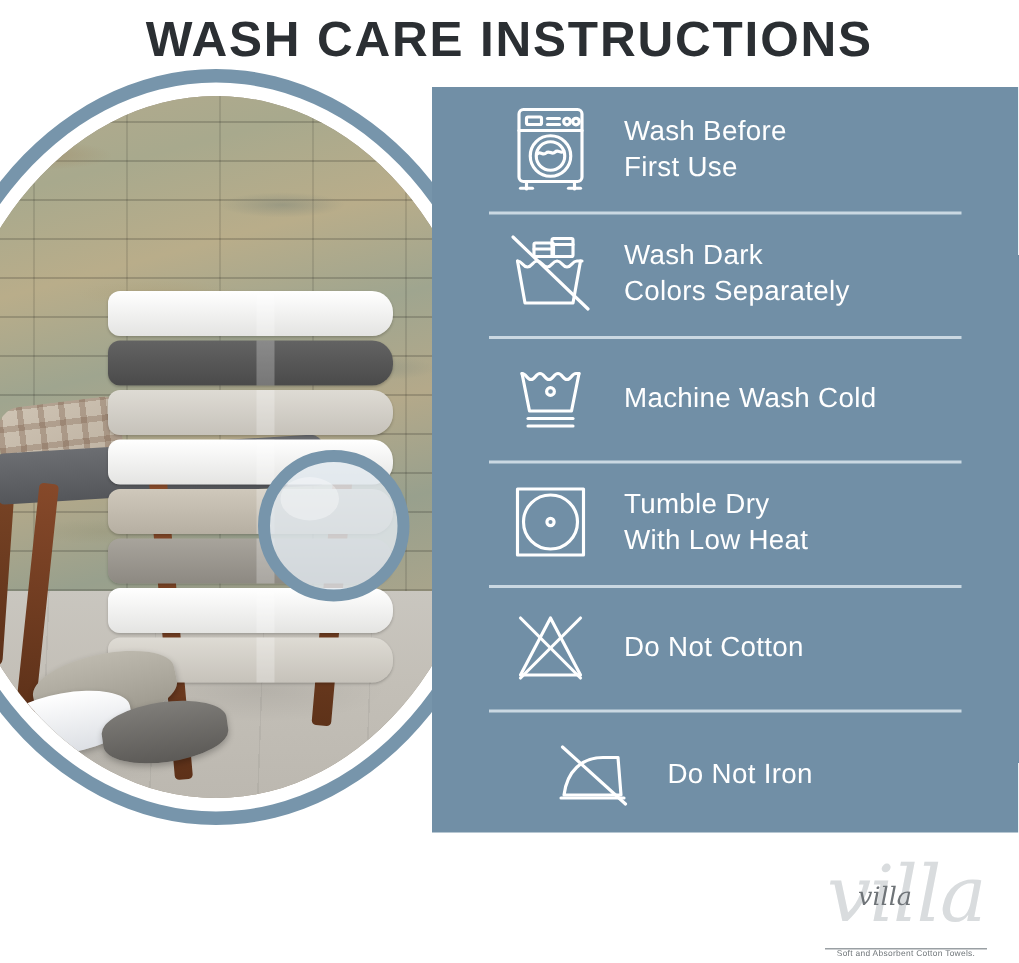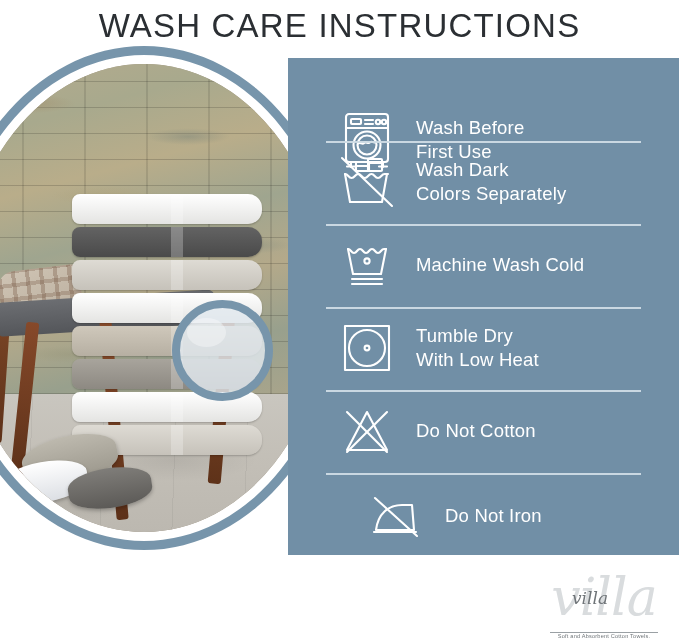--- a/index.html
+++ b/index.html
@@ -25,21 +25,21 @@
     top: 0;
     width: 679px;
     height: 52px;
     display: flex;
     align-items: center;
     justify-content: center;
   }
   .title-text {
     font-family: "Liberation Sans", sans-serif;
     font-size: 33px;
-    font-weight: normal;
+    font-weight: bold;
     letter-spacing: 1.2px;
     color: #2b2f33;
     white-space: nowrap;
   }
 
   
   .slate-panel {
     position: absolute;
     left: 288px;
     top: 58px;
@@ -375,21 +375,21 @@
       <div class="roll roll-1"></div>
       <div class="roll roll-2"></div>
       <div class="roll roll-3"></div>
     </div>
     <div class="lens"></div>
   </div>
 
   <div class="slate-panel">
     <div class="rows">
 
-      <div class="row" style="top:0px;margin-top:41px;">
+      <div class="row" style="top:0px;">
         <div class="row-icon">
           <svg width="52" height="58" viewBox="0 0 52 58" fill="none" stroke="#ffffff" stroke-width="2.1" stroke-linecap="round" stroke-linejoin="round">
             <rect x="5" y="3" width="42" height="48" rx="3"></rect>
             <line x1="5" y1="17" x2="47" y2="17"></line>
             <rect x="10" y="8" width="10" height="5" rx="1"></rect>
             <line x1="24" y1="9" x2="32" y2="9"></line>
             <line x1="24" y1="13" x2="32" y2="13"></line>
             <circle cx="37" cy="11" r="2.2"></circle>
             <circle cx="43" cy="11" r="2.2"></circle>
             <circle cx="26" cy="34" r="13.5"></circle>

